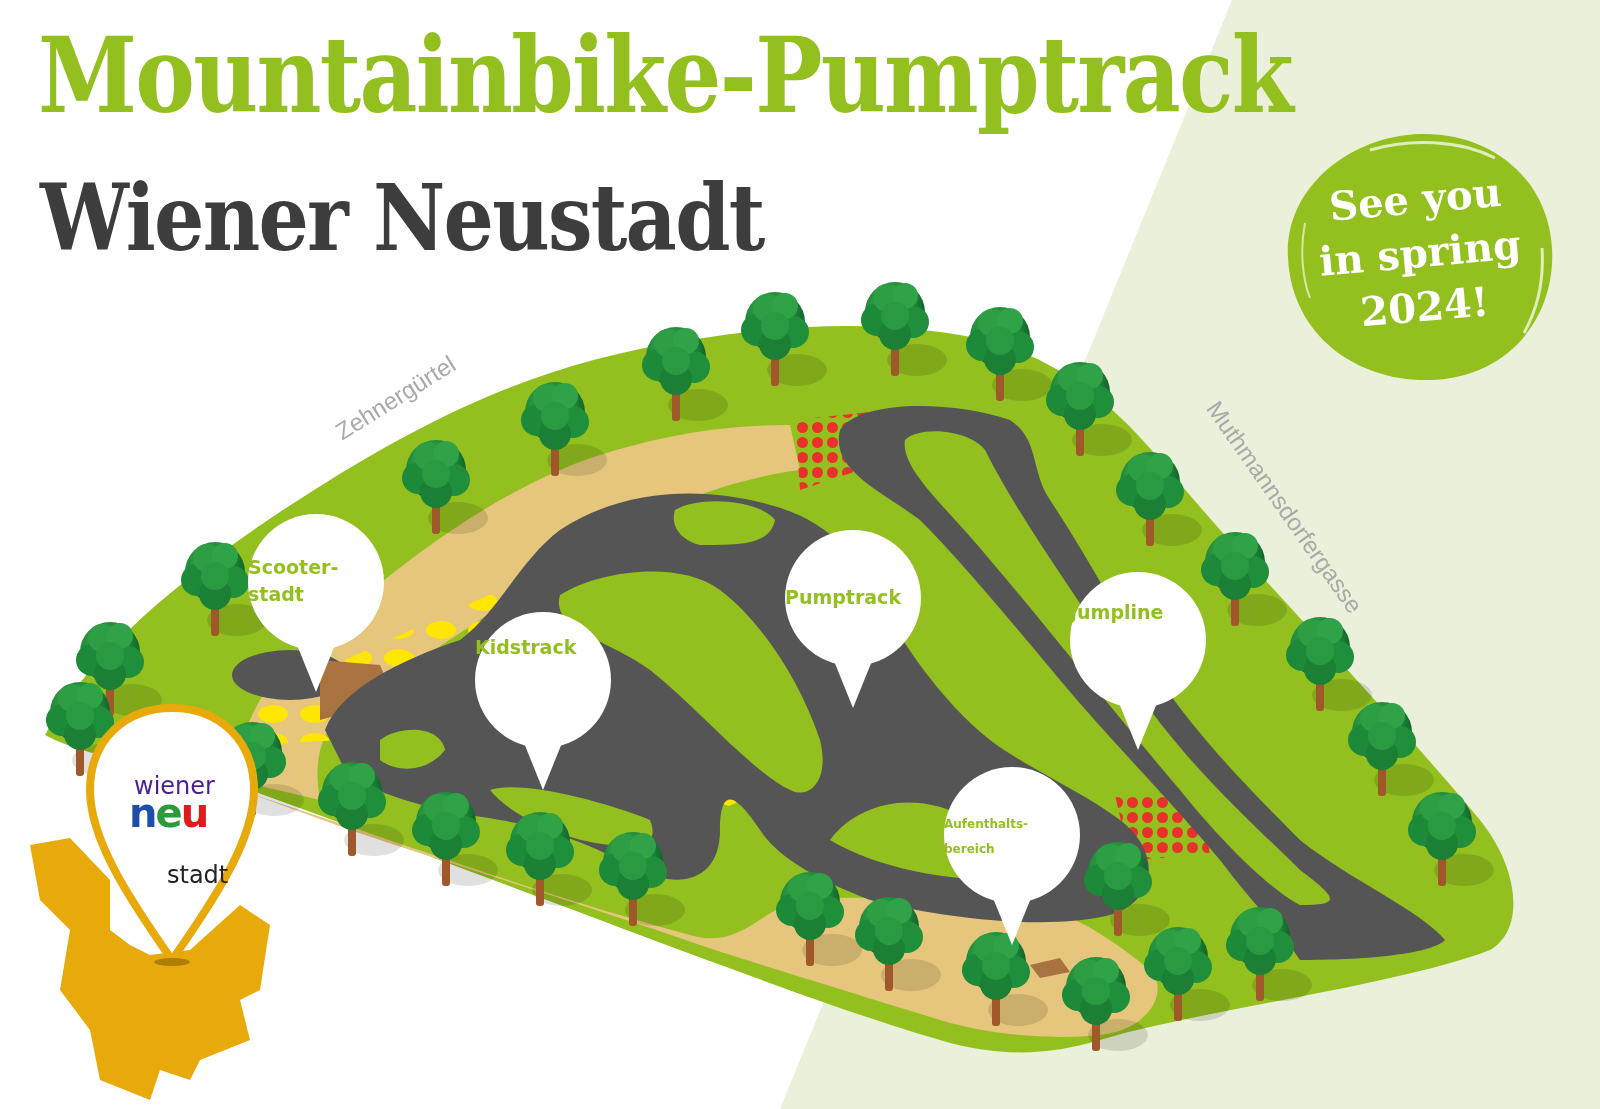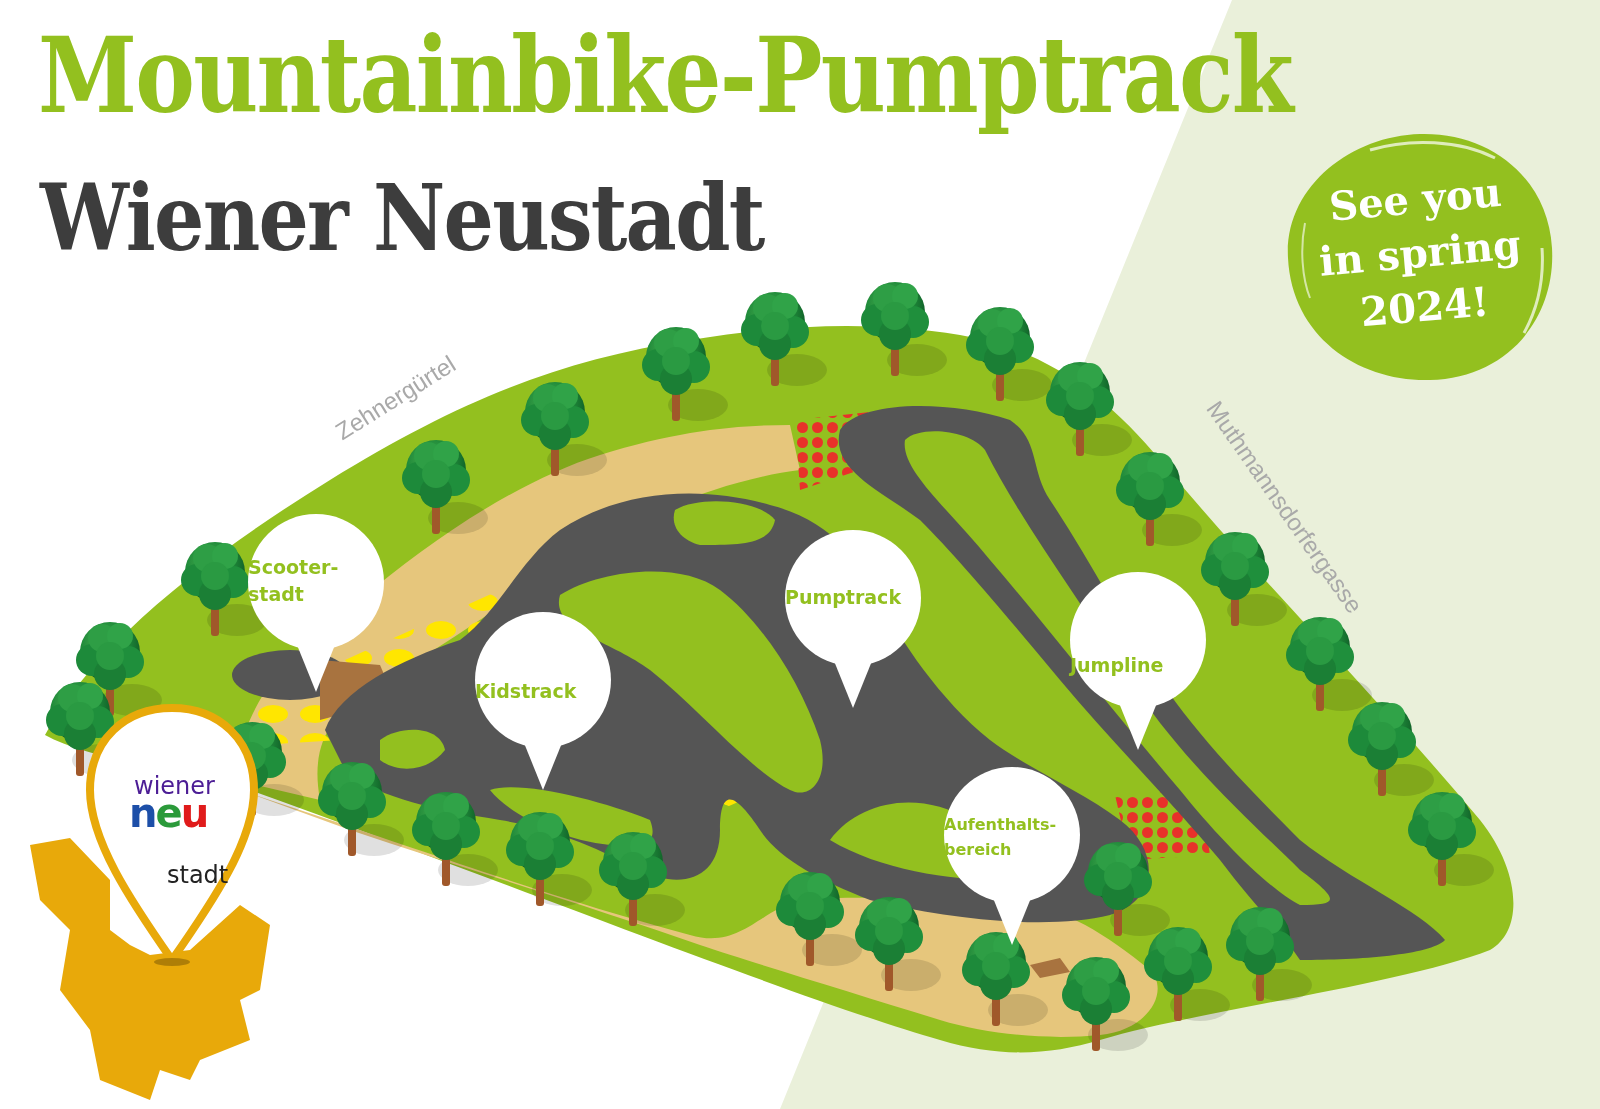--- a/index.html
+++ b/index.html
@@ -133,31 +133,31 @@
 
 <div class="street street-zehner">Zehnergürtel</div>
 <div class="street street-muth">Muthmannsdorfergasse</div>
 
 <div class="pin" style="left:248px;top:554px;width:136px;">
   <div class="pin-label" style="position:relative">
     <div>Scooter-</div>
     <div>stadt</div>
   </div>
 </div>
-<div class="pin" style="left:475px;top:678px;width:136px;">
+<div class="pin" style="left:475px;top:634px;width:136px;">
   <div class="pin-label" style="position:relative">Kidstrack</div>
 </div>
 <div class="pin" style="left:785px;top:584px;width:121px;">
   <div class="pin-label" style="position:relative">Pumptrack</div>
 </div>
-<div class="pin" style="left:1070px;top:652px;width:156px;">
+<div class="pin" style="left:1070px;top:599px;width:156px;">
   <div class="pin-label" style="position:relative">Jumpline</div>
 </div>
 <div class="pin" style="left:944px;top:812px;width:136px;">
-  <div class="pin-label" style="position:relative;font-size:16px;line-height:25px;">
+  <div class="pin-label" style="position:relative;font-size:12px;line-height:25px;">
     <div>Aufenthalts-</div>
     <div>bereich</div>
   </div>
 </div>
 
 <svg class="badge" viewBox="0 0 278 258">
   <path d="M140,6 C210,4 268,50 272,120 C276,190 228,250 150,252 C80,254 12,210 8,130 C4,60 70,8 140,6 Z" fill="#93c01f"></path>
   <path d="M90,22 C130,10 180,12 215,30" stroke="#ffffff" stroke-width="3" fill="none" opacity="0.7"></path>
   <path d="M262,120 C264,150 258,180 244,205" stroke="#ffffff" stroke-width="3" fill="none" opacity="0.7"></path>
   <path d="M25,95 C20,120 22,150 30,170" stroke="#ffffff" stroke-width="2" fill="none" opacity="0.6"></path>

